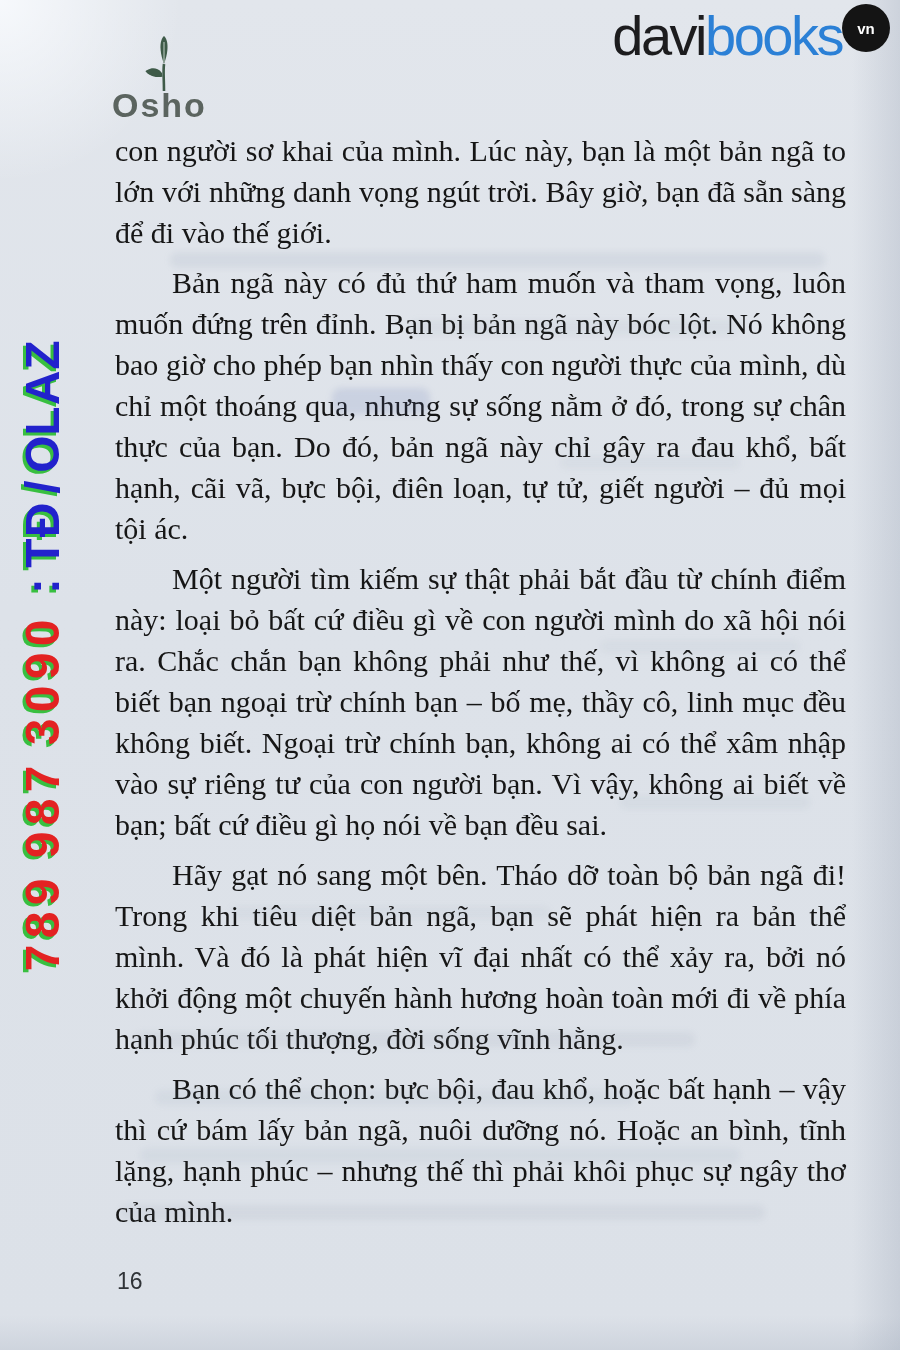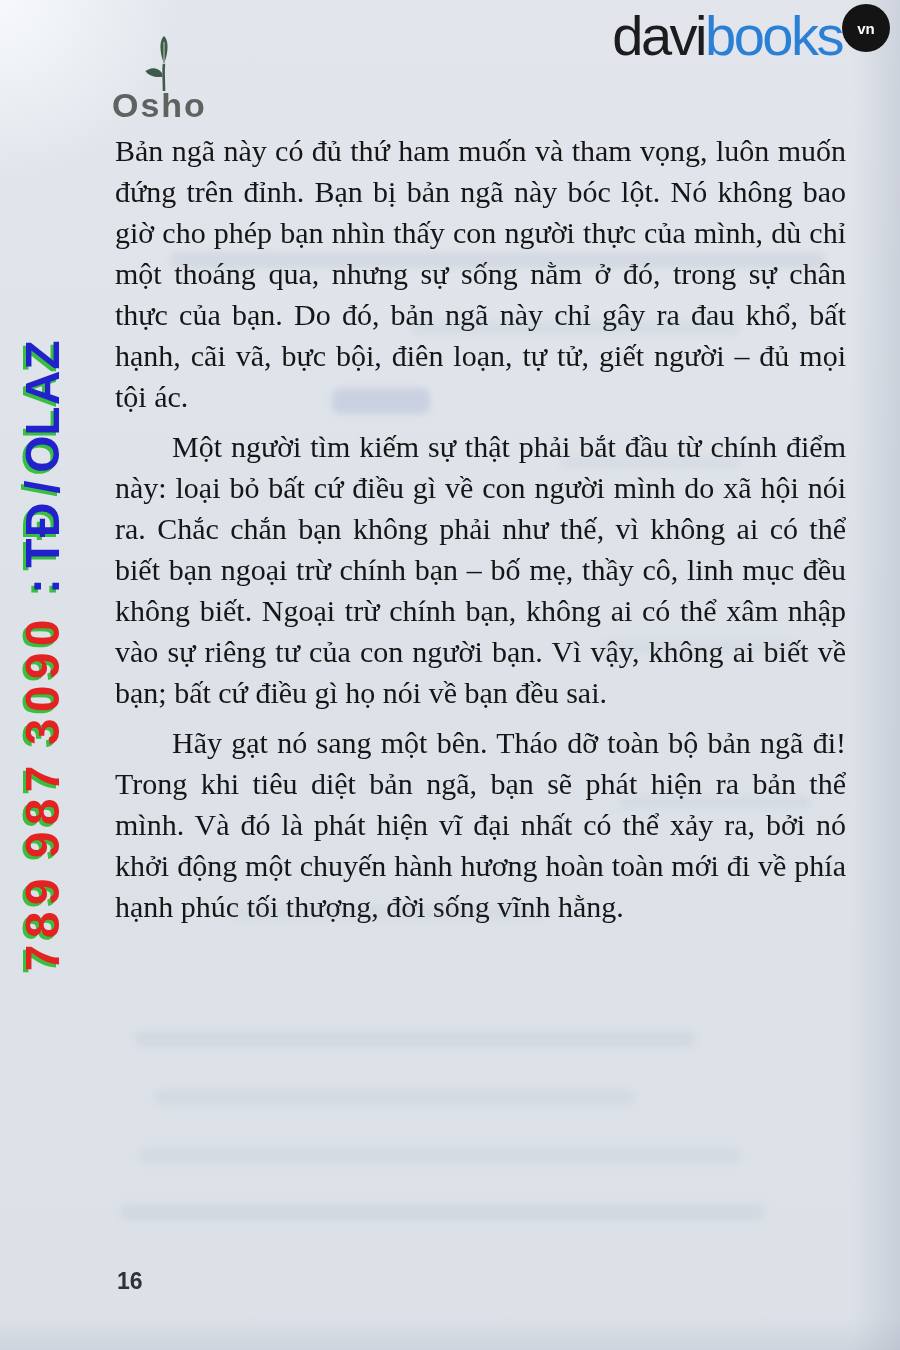--- a/index.html
+++ b/index.html
@@ -52,21 +52,21 @@
   
   .body-text{position:absolute;left:115px;top:130px;width:731px;}
   .body-text p{
     margin:0 0 9px 0;
     font-size:30px;line-height:41px;color:#161616;
     text-align:justify;text-indent:57px;
   }
   .body-text p:first-child{text-indent:0;}
   .page-number{
     position:absolute;left:117px;top:1268px;
-    font-family:"Liberation Sans", sans-serif;font-size:23px;color:#2f3337;font-weight:bold;
+    font-family:"Liberation Sans", sans-serif;font-size:23px;color:#2f3337;
   }
   
   .smudge{position:absolute;border-radius:9px;filter:blur(3px);pointer-events:none;}
 </style>
 </head>
 <body>
 
 <div class="page">
 
   <div class="osho-logo">
@@ -140,23 +140,25 @@
         <div class="ch">
           <span>8</span>
         </div>
         <div class="ch">
           <span>7</span>
         </div>
       </div>
   </aside>
 
   <main class="body-text">
+      <p>con người sơ khai của mình. Lúc này, bạn là một bản ngã to lớn với những danh vọng ngút trời. Bây giờ, bạn đã sẵn sàng để đi vào thế giới.</p>
       <p>Bản ngã này có đủ thứ ham muốn và tham vọng, luôn muốn đứng trên đỉnh. Bạn bị bản ngã này bóc lột. Nó không bao giờ cho phép bạn nhìn thấy con người thực của mình, dù chỉ một thoáng qua, nhưng sự sống nằm ở đó, trong sự chân thực của bạn. Do đó, bản ngã này chỉ gây ra đau khổ, bất hạnh, cãi vã, bực bội, điên loạn, tự tử, giết người – đủ mọi tội ác.</p>
       <p>Một người tìm kiếm sự thật phải bắt đầu từ chính điểm này: loại bỏ bất cứ điều gì về con người mình do xã hội nói ra. Chắc chắn bạn không phải như thế, vì không ai có thể biết bạn ngoại trừ chính bạn – bố mẹ, thầy cô, linh mục đều không biết. Ngoại trừ chính bạn, không ai có thể xâm nhập vào sự riêng tư của con người bạn. Vì vậy, không ai biết về bạn; bất cứ điều gì họ nói về bạn đều sai.</p>
       <p>Hãy gạt nó sang một bên. Tháo dỡ toàn bộ bản ngã đi! Trong khi tiêu diệt bản ngã, bạn sẽ phát hiện ra bản thể mình. Và đó là phát hiện vĩ đại nhất có thể xảy ra, bởi nó khởi động một chuyến hành hương hoàn toàn mới đi về phía hạnh phúc tối thượng, đời sống vĩnh hằng.</p>
+      <p>Bạn có thể chọn: bực bội, đau khổ, hoặc bất hạnh – vậy thì cứ bám lấy bản ngã, nuôi dưỡng nó. Hoặc an bình, tĩnh lặng, hạnh phúc – nhưng thế thì phải khôi phục sự ngây thơ của mình.</p>
     </main>
 
   <div class="page-number">16</div>
 
   <div class="smudge" style="left:170px;top:252px;width:655px;height:16px;background:rgba(120,135,160,.11)"></div>
   <div class="smudge" style="left:410px;top:320px;width:330px;height:15px;background:rgba(120,135,160,.07)"></div>
   <div class="smudge" style="left:332px;top:388px;width:98px;height:26px;background:rgba(90,110,175,.15)"></div>
   <div class="smudge" style="left:560px;top:456px;width:180px;height:13px;background:rgba(120,135,160,.06)"></div>
   <div class="smudge" style="left:600px;top:640px;width:200px;height:13px;background:rgba(120,135,160,.06)"></div>
   <div class="smudge" style="left:620px;top:796px;width:190px;height:13px;background:rgba(120,135,160,.07)"></div>

